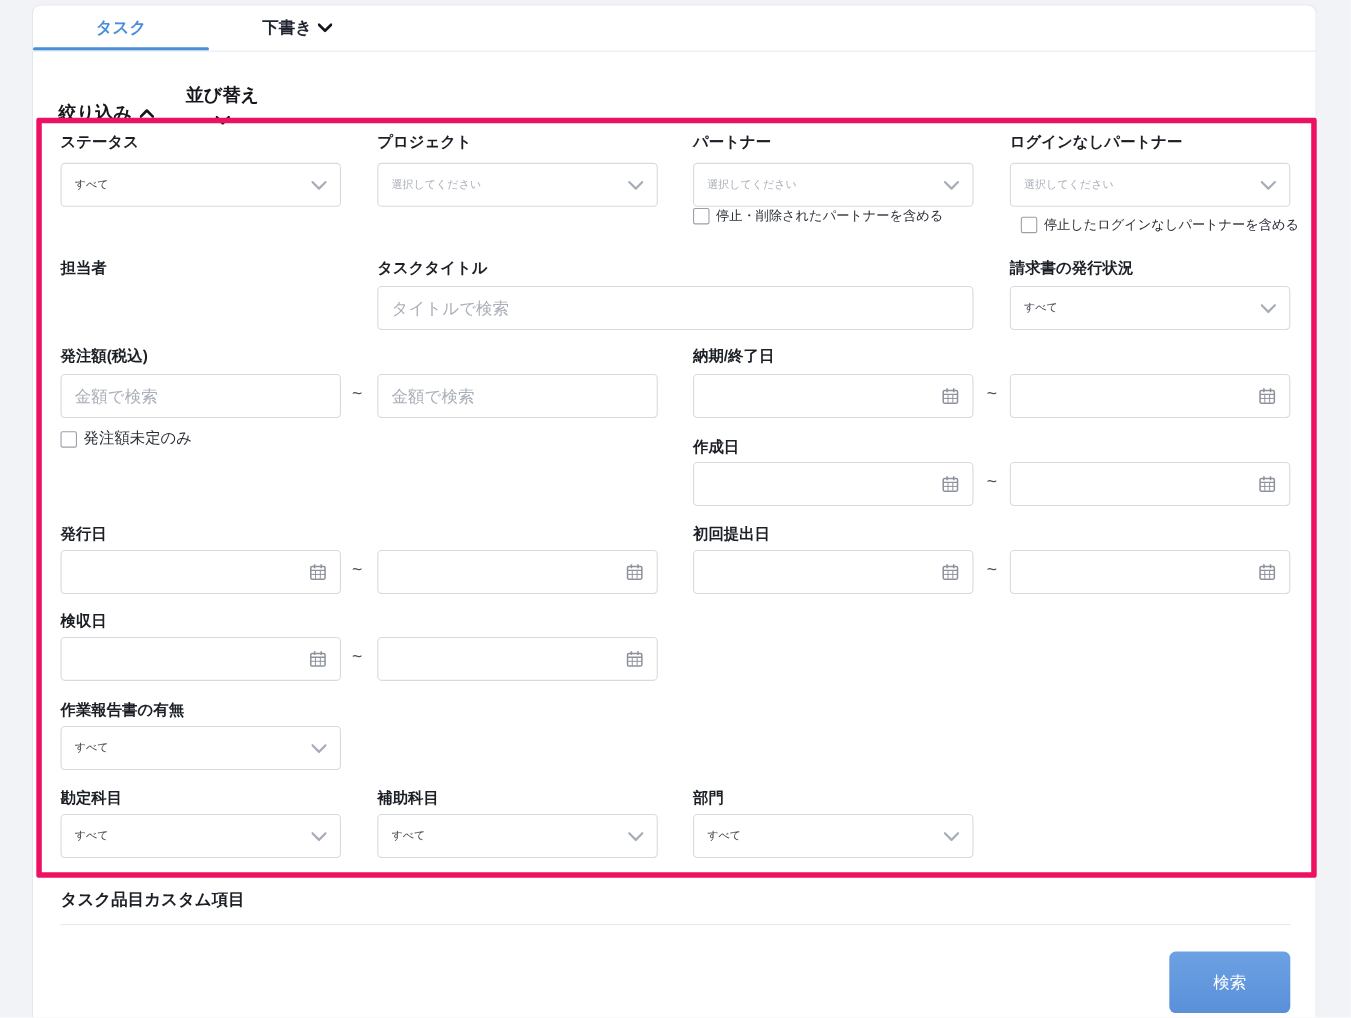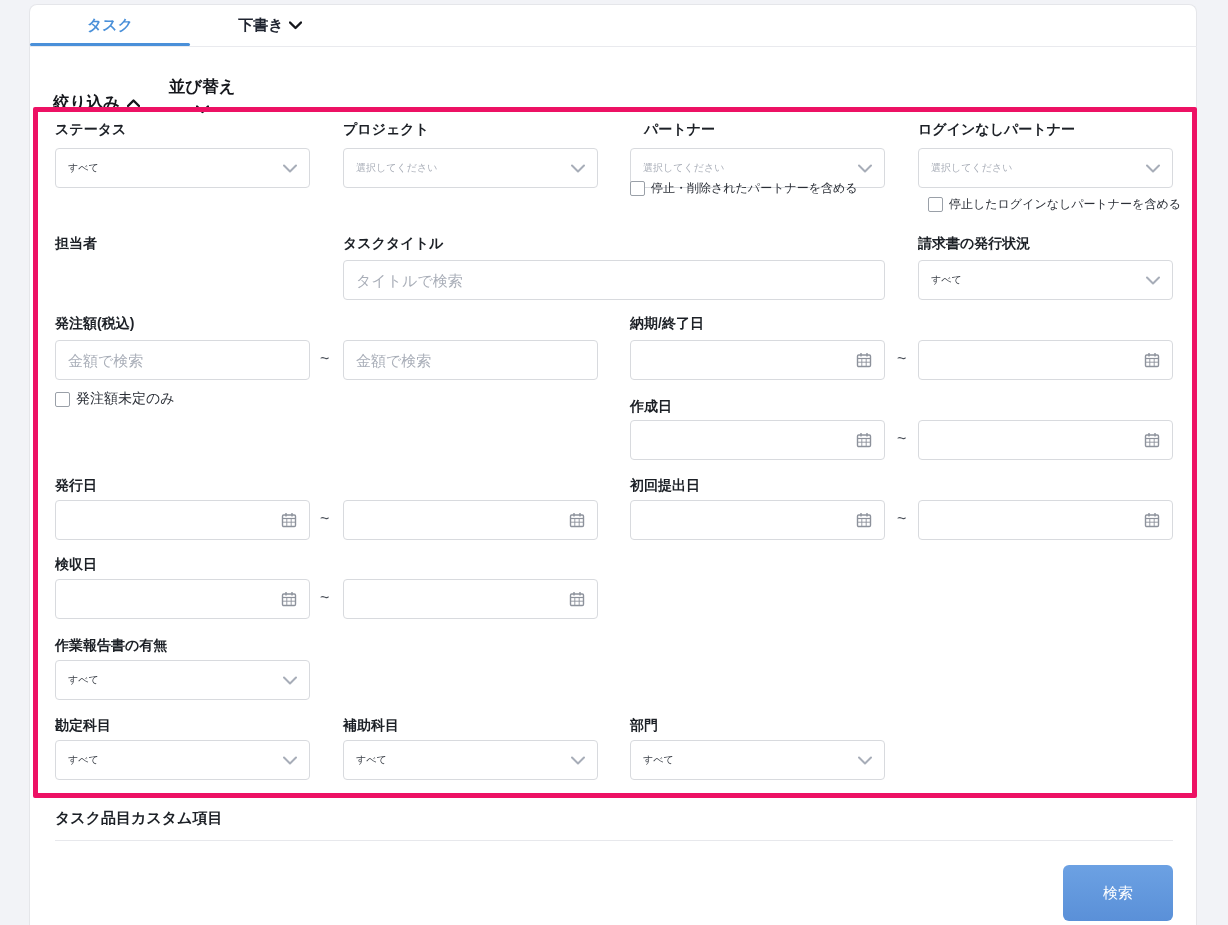--- a/index.html
+++ b/index.html
@@ -147,30 +147,30 @@
   <div class="label" style="left:343px;top:121px;">プロジェクト</div>
   <div class="select" style="left:343px;top:148px;">
     <span class="val ph">選択してください</span>
     <span class="chev">
         <svg width="14" height="9">
           <use href="#chev-down-gray"></use>
         </svg>
       </span>
   </div>
 
-  <div class="label" style="left:644px;top:121px;">パートナー</div>
+  <div class="label" style="left:630px;top:121px;">パートナー</div>
   <div class="select" style="left:630px;top:148px;">
     <span class="val ph">選択してください</span>
     <span class="chev">
         <svg width="14" height="9">
           <use href="#chev-down-gray"></use>
         </svg>
       </span>
   </div>
-  <label class="check" style="left:630px;top:180px;">
+  <label class="check" style="left:630px;top:188px;">
     <span class="box"></span>
     <span class="cklabel">停止・削除されたパートナーを含める</span>
   </label>
 
   <div class="label" style="left:918px;top:121px;">ログインなしパートナー</div>
   <div class="select" style="left:918px;top:148px;">
     <span class="val ph">選択してください</span>
     <span class="chev">
         <svg width="14" height="9">
           <use href="#chev-down-gray"></use>

